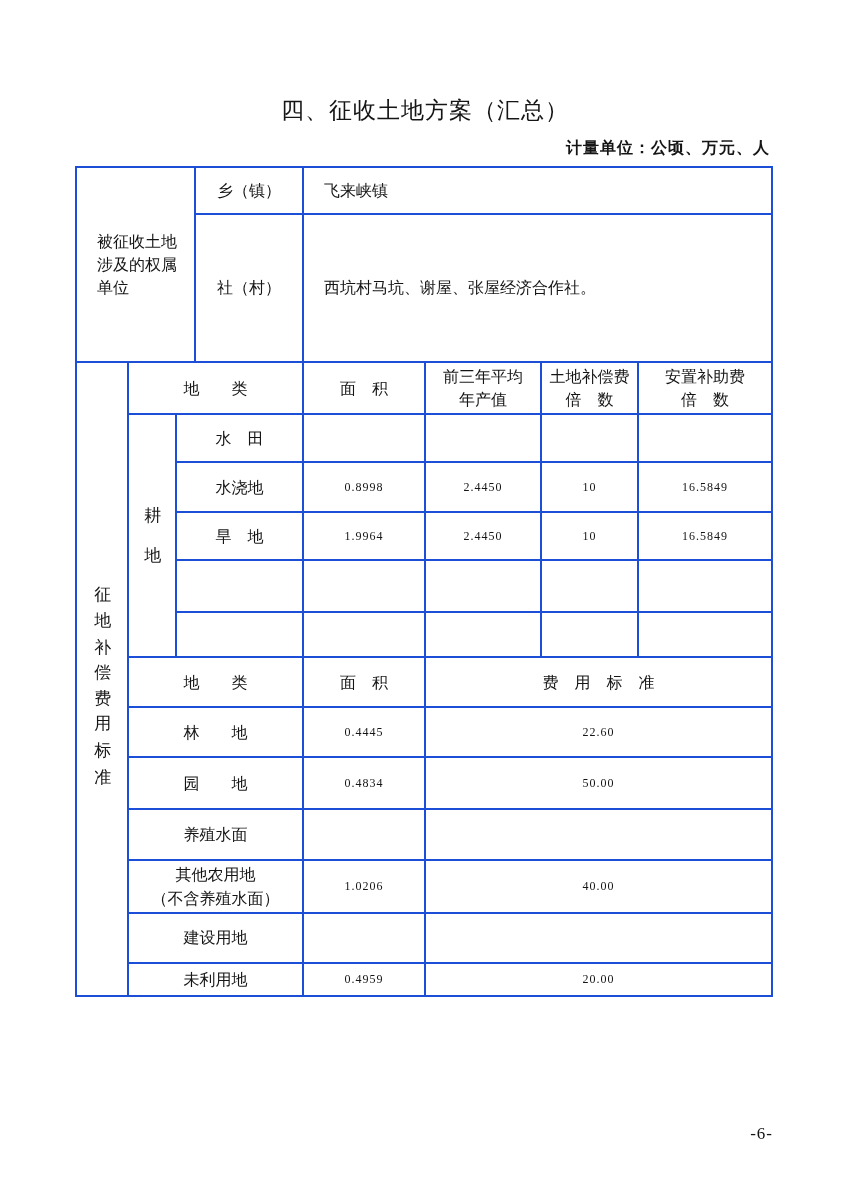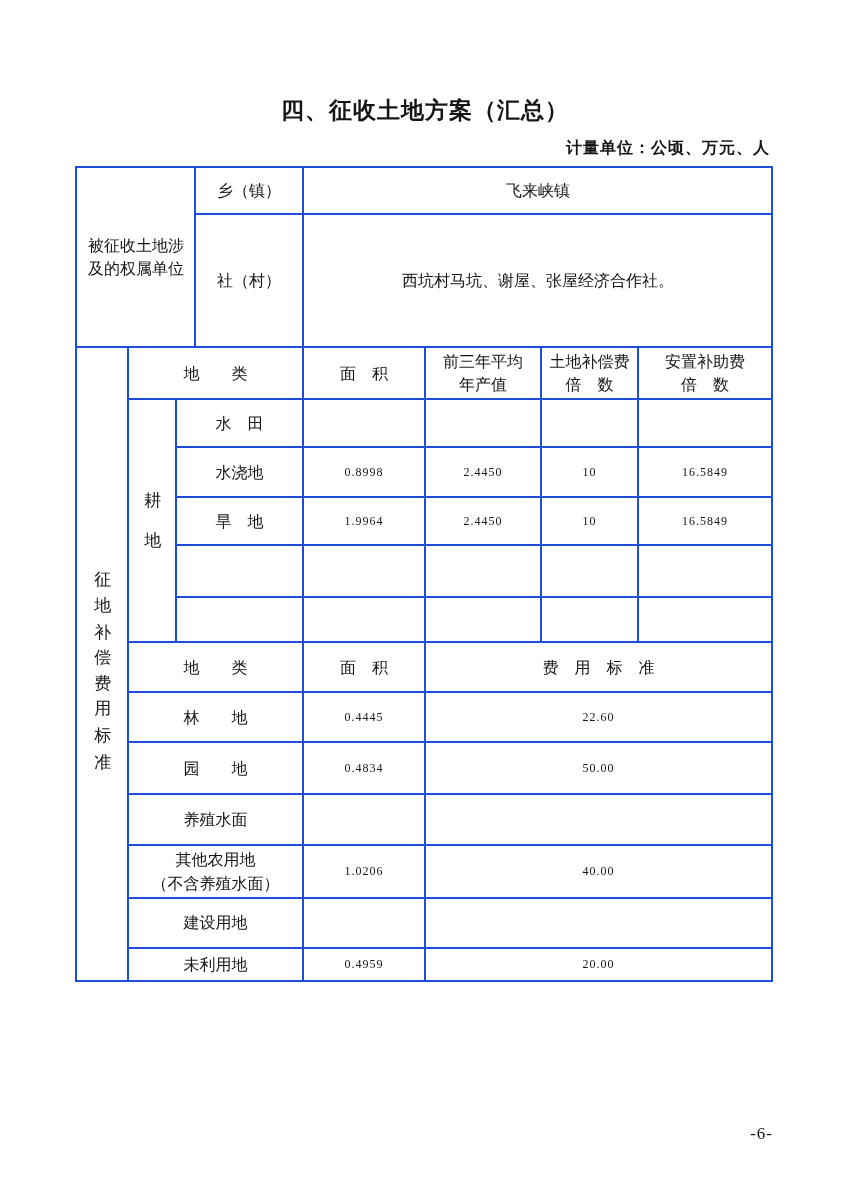--- a/index.html
+++ b/index.html
@@ -8,39 +8,39 @@
     background: #ffffff;
     position: relative;
     font-family: "Liberation Serif", "DejaVu Serif", serif;
     color: #151515;
     overflow: hidden;
   }
   .doc-title {
     position: absolute; top: 95px; left: 0; width: 100%;
     text-align: center;
     font-family: "Liberation Sans", "DejaVu Sans", sans-serif;
-    font-weight: bold; font-size: 23px; letter-spacing: 1px;
+    font-weight: normal; font-size: 23px; letter-spacing: 1px;
   }
   .unit-note {
     position: absolute; top: 138px; right: 80px;
     font-family: Liberation Sans, sans-serif;
     font-weight: 600; font-size: 16px; letter-spacing: 1px;
   }
   .tables { position: absolute; left: 75px; top: 166px; width: 696px; }
   table { border-collapse: collapse; table-layout: fixed; width: 696px; }
   table + table { margin-top: -2px; }
   td {
     border: 2px solid #1d4ed8;
     font-size: 16px; line-height: 1.45;
     text-align: center; vertical-align: middle;
     padding: 2px 4px;
     overflow: hidden;
   }
   .pre { white-space: pre-line; }
-  .left { text-align: center; padding-left: 9px; padding-right: 8px; }
+  .left { text-align: left; padding-left: 20px; padding-right: 8px; }
   .fill { font-family: "Liberation Sans", "DejaVu Sans", sans-serif; }
   .num { font-size: 12px; letter-spacing: 1px; }
   .side-cell { padding: 0; }
   .vert {
     writing-mode: vertical-lr; text-orientation: upright;
     display: inline-block; letter-spacing: 26px; font-size: 17px;
   }
   .vert-group {
     writing-mode: vertical-lr; text-orientation: upright;
     display: inline-block; letter-spacing: 40px; font-size: 17px;
@@ -65,21 +65,21 @@
           <col style="width:119px">
           <col style="width:108px">
           <col style="width:469px">
         </colgroup>
       <tbody>
         <tr style="height:47px">
           <td rowspan="2" class="left">被征收土地涉及的权属单位</td>
           <td>乡（镇）</td>
           <td class="left fill">飞来峡镇</td>
         </tr>
-        <tr style="height:133px">
+        <tr style="height:148px">
           <td>社（村）</td>
           <td class="left fill">西坑村马坑、谢屋、张屋经济合作社。</td>
         </tr>
       </tbody>
     </table>
 
 
     <table>
       <colgroup>
         <col style="width:52px">

